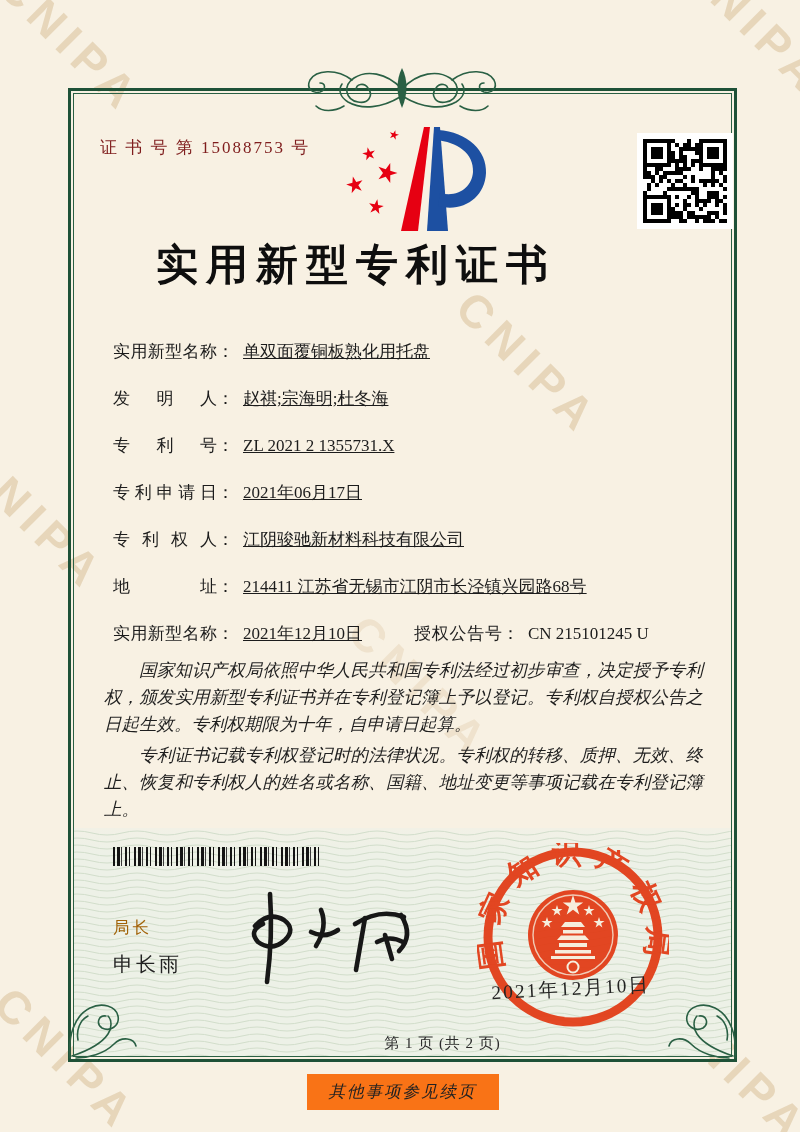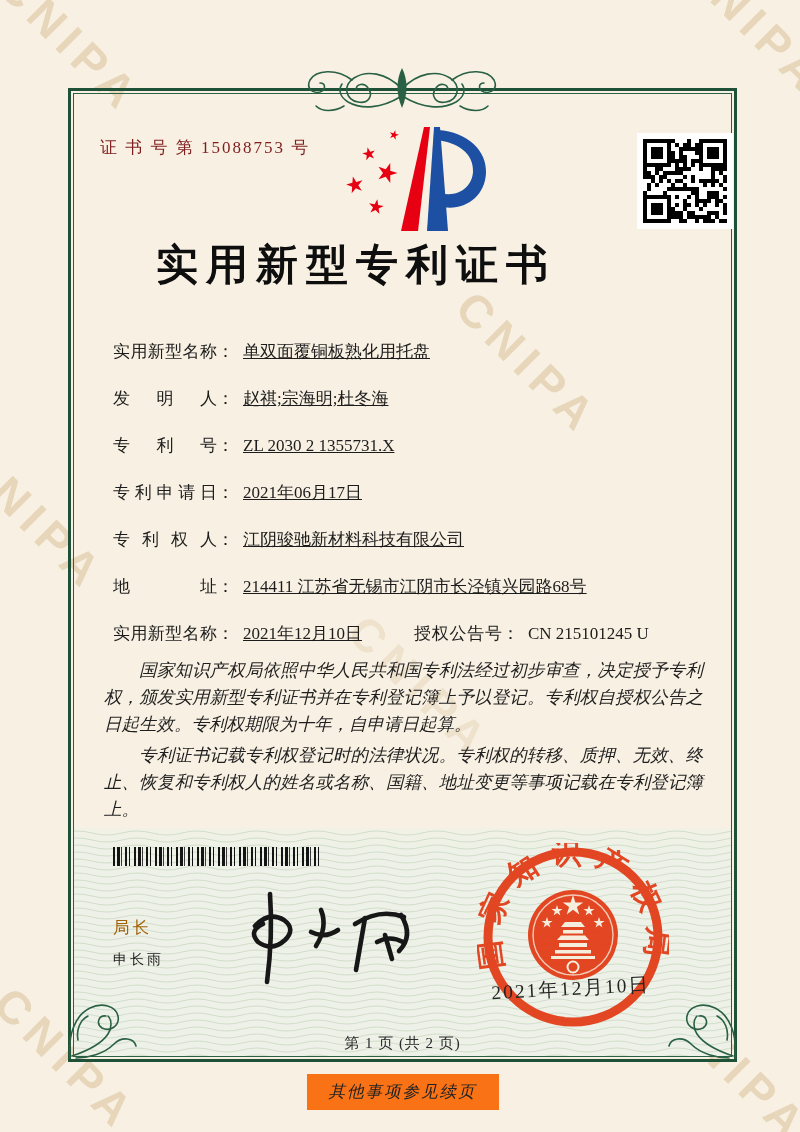--- a/index.html
+++ b/index.html
@@ -35,24 +35,24 @@
   .paras{position:absolute;left:100px;top:653px;width:607px;font-size:17.5px;
          font-style:italic;line-height:27px;color:#1f1f1f;text-align:justify;}
   .paras p{margin:4px;text-indent:2em;}
   
   .barcode{position:absolute;left:113px;top:847px;width:206px;height:19px;
     background:repeating-linear-gradient(90deg,#141414 0 2px,transparent 2px 4px,
       #141414 4px 7px,transparent 7px 8px,#3a3a3a 8px 9px,transparent 9px 12px,
       #141414 12px 14px,transparent 14px 16px,#141414 16px 17px,transparent 17px 21px);}
   
   .sig-title{position:absolute;left:113px;top:917px;font-size:16.5px;letter-spacing:3px;color:#a16207;}
-  .sig-name{position:absolute;left:113px;top:951px;font-size:14px;letter-spacing:3px;color:#222;}
+  .sig-name{position:absolute;left:113px;top:951px;font-size:20px;letter-spacing:3px;color:#222;}
   
   .page-no{position:absolute;left:68px;top:1034px;width:669px;text-align:center;
-           font-size:15px;color:#2a2a2a;letter-spacing:1px;}
+           font-size:15px;color:#2a2a2a;letter-spacing:1px;padding-left:40px;}
   .footer-wrap{position:absolute;left:68px;top:1074px;width:669px;text-align:center;}
   .footer-note{display:inline-block;background:#f97316;padding:7px 22px;font-size:16.5px;
            font-style:italic;letter-spacing:2px;color:#222;}
   svg{display:block;}
 </style>
 </head>
 <body>
 
 <span class="wm" style="left:-20px;top:14px">CNIPA</span>
 <span class="wm" style="left:664px;top:-4px">CNIPA</span>
@@ -324,21 +324,21 @@
 <div class="title">实用新型专利证书</div>
 
 <div class="fields">
   <div class="frow">
     <span class="lbl">实用新型名称</span><span class="colon">：</span><span class="val">单双面覆铜板熟化用托盘</span>
   </div>
   <div class="frow">
     <span class="lbl">发明人</span><span class="colon">：</span><span class="val">赵祺;宗海明;杜冬海</span>
   </div>
   <div class="frow">
-    <span class="lbl">专利号</span><span class="colon">：</span><span class="val">ZL 2030 2 1355731.X</span>
+    <span class="lbl">专利号</span><span class="colon">：</span><span class="val">ZL 2021 2 1355731.X</span>
   </div>
   <div class="frow">
     <span class="lbl">专利申请日</span><span class="colon">：</span><span class="val">2021年06月17日</span>
   </div>
   <div class="frow">
     <span class="lbl">专利权人</span><span class="colon">：</span><span class="val">江阴骏驰新材料科技有限公司</span>
   </div>
   <div class="frow">
     <span class="lbl">地址</span><span class="colon">：</span><span class="val">214411 江苏省无锡市江阴市长泾镇兴园路68号</span>
   </div>

